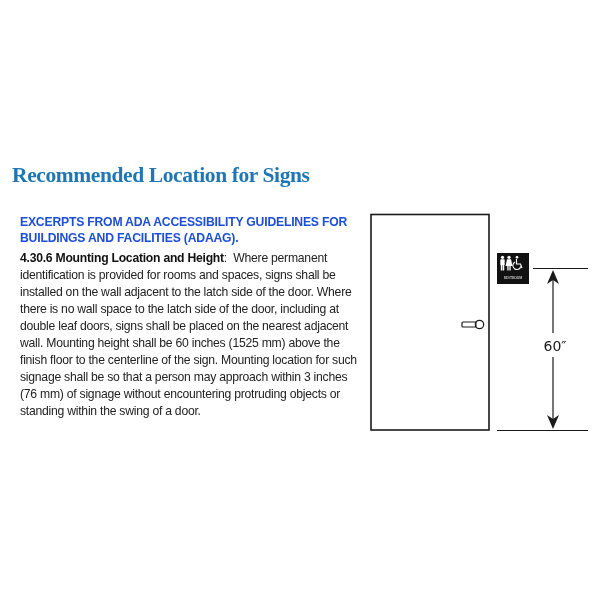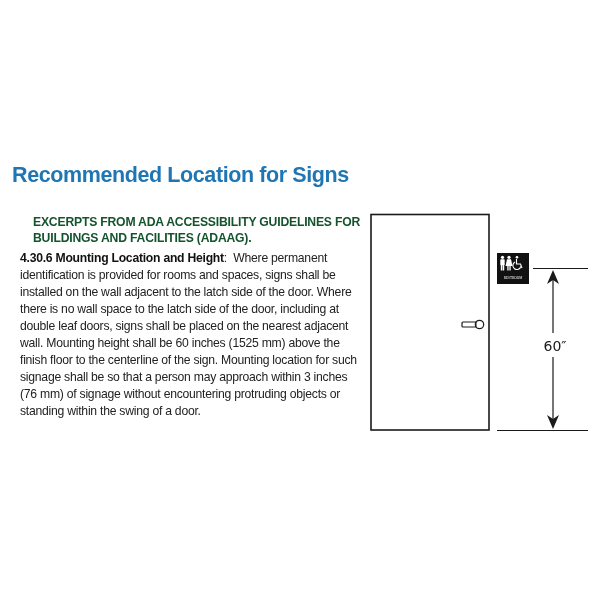--- a/index.html
+++ b/index.html
@@ -1,18 +1,18 @@
 <!DOCTYPE html>
 <html><head>
 <meta charset="utf-8">
 <style>
   html, body { margin:0; padding:0; background:#ffffff; }
   body { width:600px; height:600px; position:relative; overflow:hidden; font-family:"Liberation Sans", sans-serif; }
-  .title { position:absolute; left:12px; top:163px; font-family:Liberation Sans, sans-serif; font-weight:bold; font-size:21.5px; color:#1f76b3; letter-spacing:-0.4px; white-space:nowrap; }
-  .heading { position:absolute; left:20px; top:214px; width:340px; font-family:"Liberation Sans", sans-serif; font-weight:bold; font-size:12.2px; line-height:16px; color:#14532d; letter-spacing:-0.2px;margin-left:13px; }
+  .title { position:absolute; left:12px; top:163px; font-family:Liberation Serif, serif; font-weight:bold; font-size:21.5px; color:#1f76b3; letter-spacing:-0.4px; white-space:nowrap; }
+  .heading { position:absolute; left:20px; top:214px; width:340px; font-family:"Liberation Sans", sans-serif; font-weight:bold; font-size:12.2px; line-height:16px; color:#1d4ed8; letter-spacing:-0.2px; }
   .body { position:absolute; left:20px; top:250px; width:340px; font-family:"Liberation Sans", sans-serif; font-size:12.2px; line-height:17px; color:#222; letter-spacing:-0.25px; }
   .body b { color:#111; }
   .diagram { position:absolute; left:0; top:0; width:600px; height:600px; }
 </style>
 </head>
 <body>
 
 <div class="title">Recommended Location for Signs</div>
 
 <div class="heading">EXCERPTS FROM ADA ACCESSIBILITY GUIDELINES FOR BUILDINGS AND FACILITIES (ADAAG).</div>

